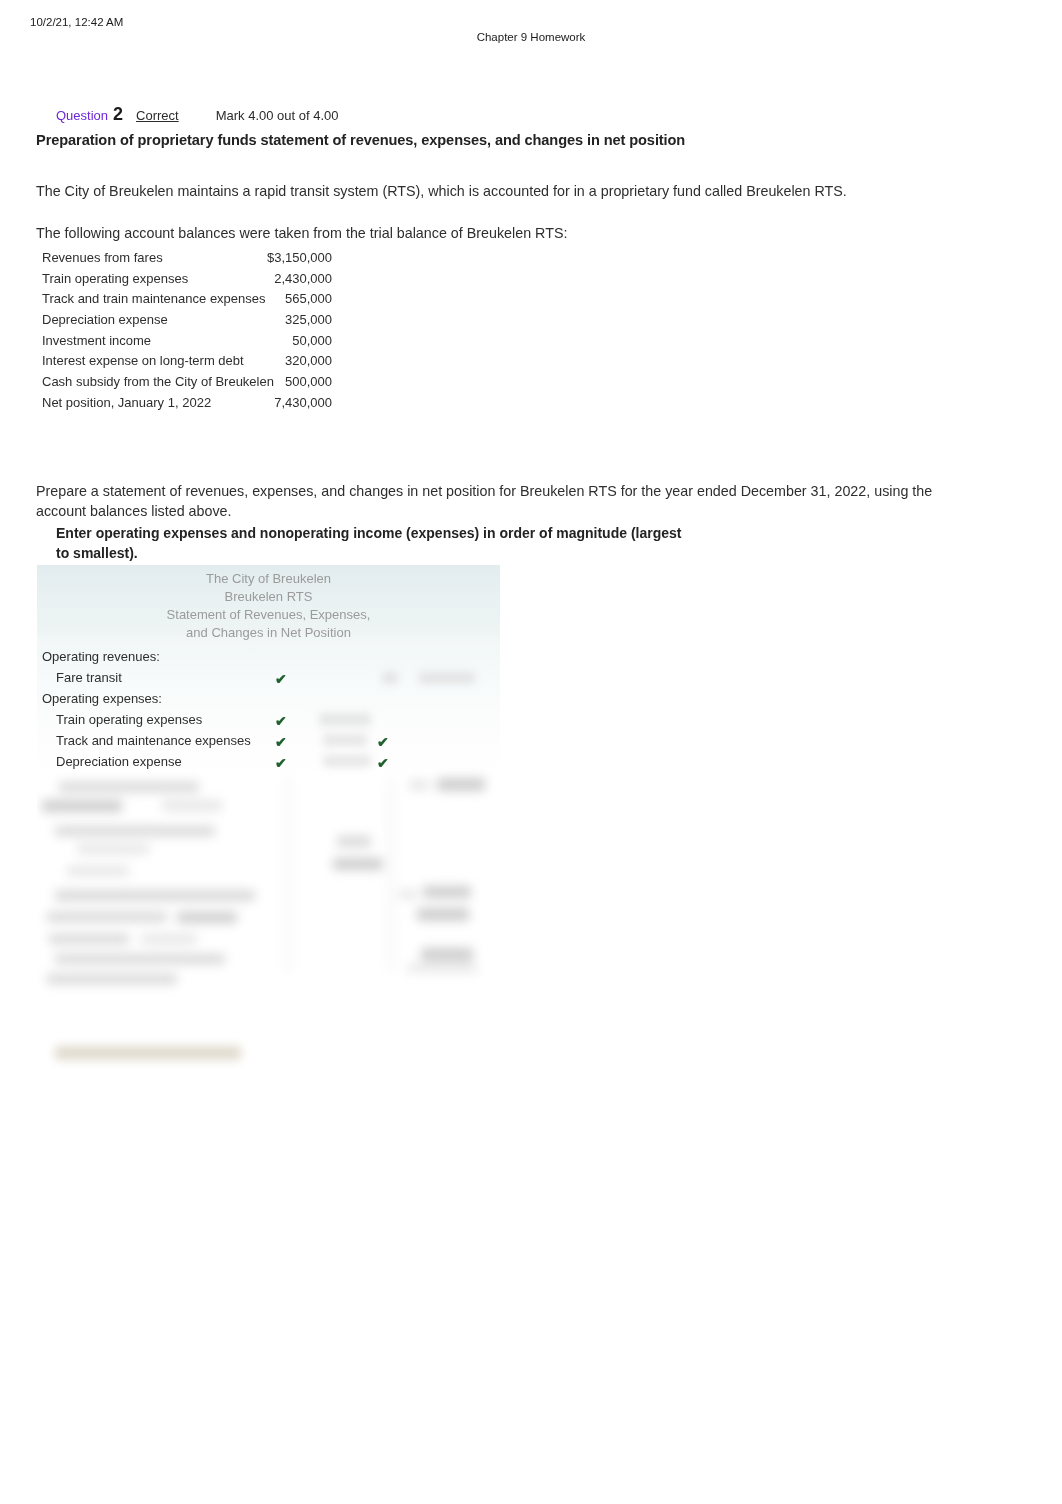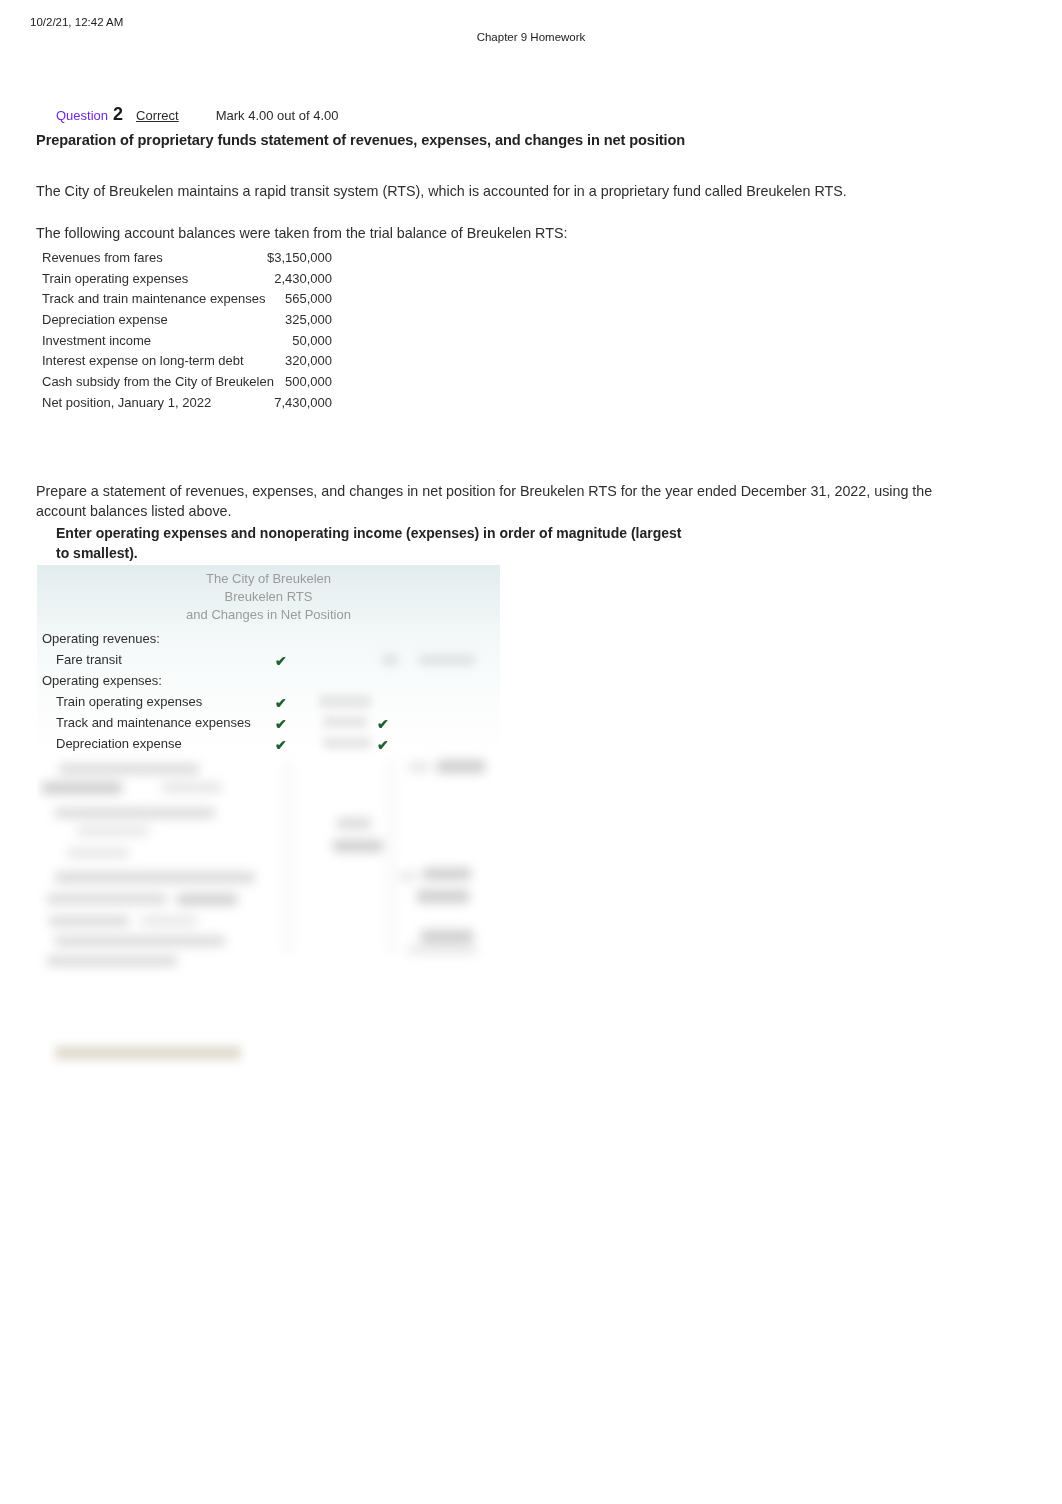--- a/index.html
+++ b/index.html
@@ -293,20 +293,21 @@
 </div>
 
 <div class="para" id="para-prepare">Prepare a statement of revenues, expenses, and changes in net position for Breukelen RTS for the year ended December 31, 2022, using the account balances listed above.</div>
 <div class="instruction">Enter operating expenses and nonoperating income (expenses) in order of magnitude (largest to smallest).</div>
 
 <div class="tbl" id="answer-table">
 
   <div class="ans-head">
     <div class="hline">The City of Breukelen</div>
     <div class="hline">Breukelen RTS</div>
+    <div class="hline">Statement of Revenues, Expenses,</div>
     <div class="hline">and Changes in Net Position</div>
   </div>
 
   <div class="ans-body">
 
     <div class="arow">
       <span class="a-label">Operating revenues:</span>
     </div>
 
     <div class="arow indent">

